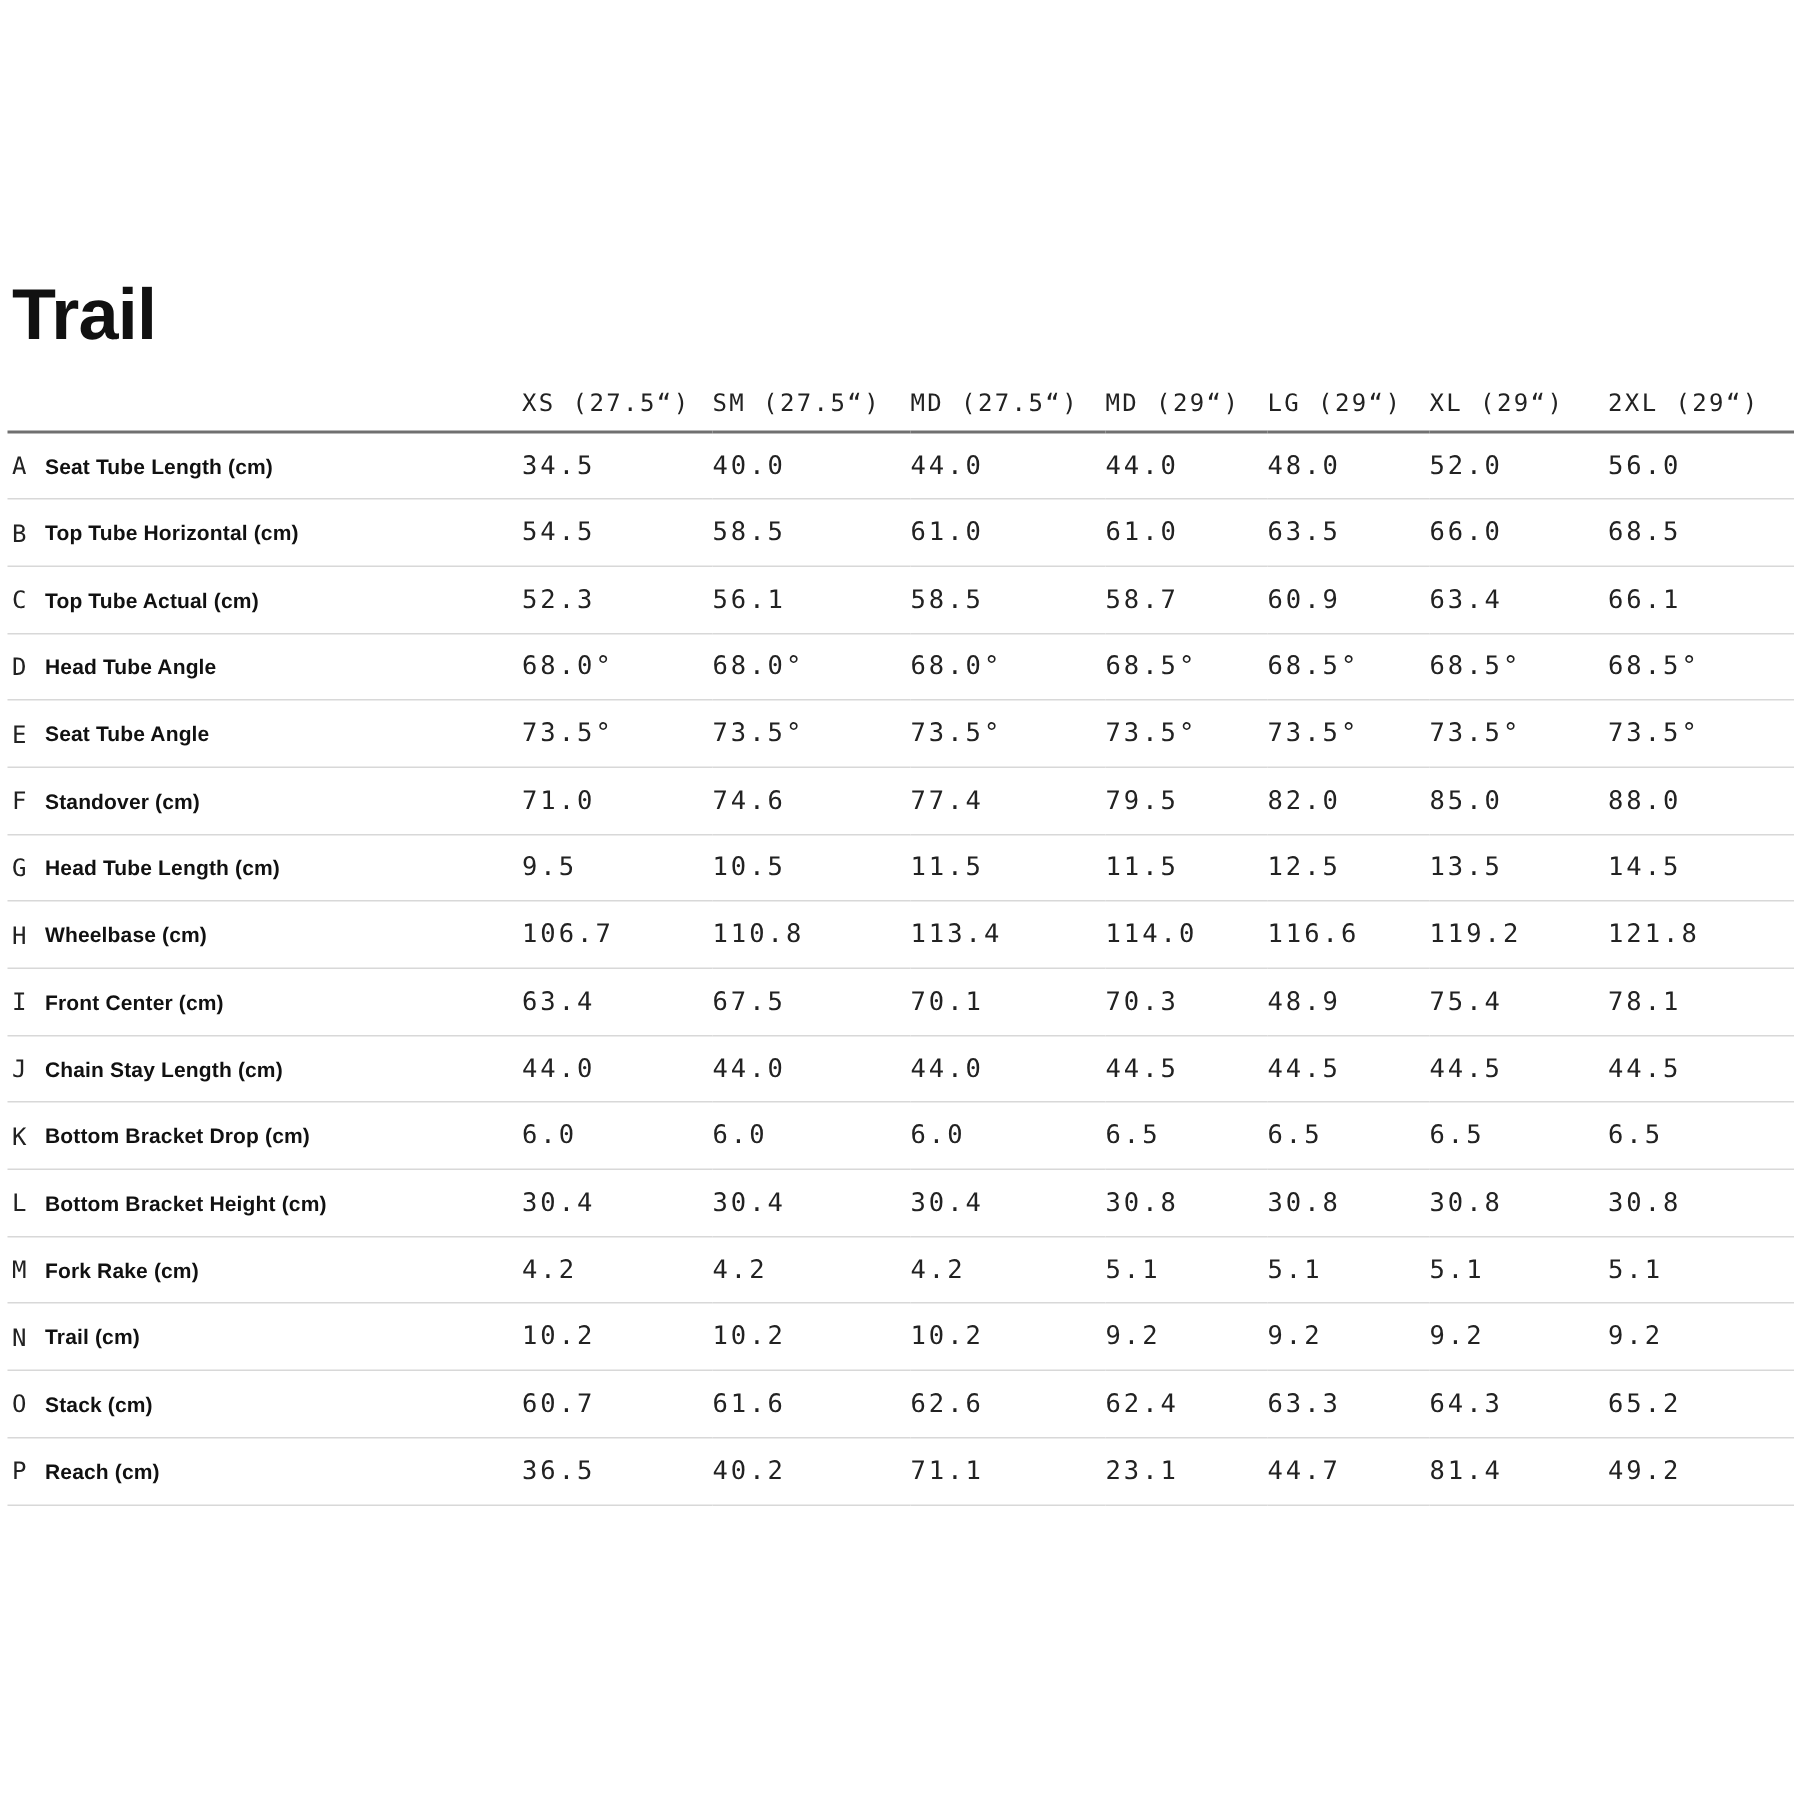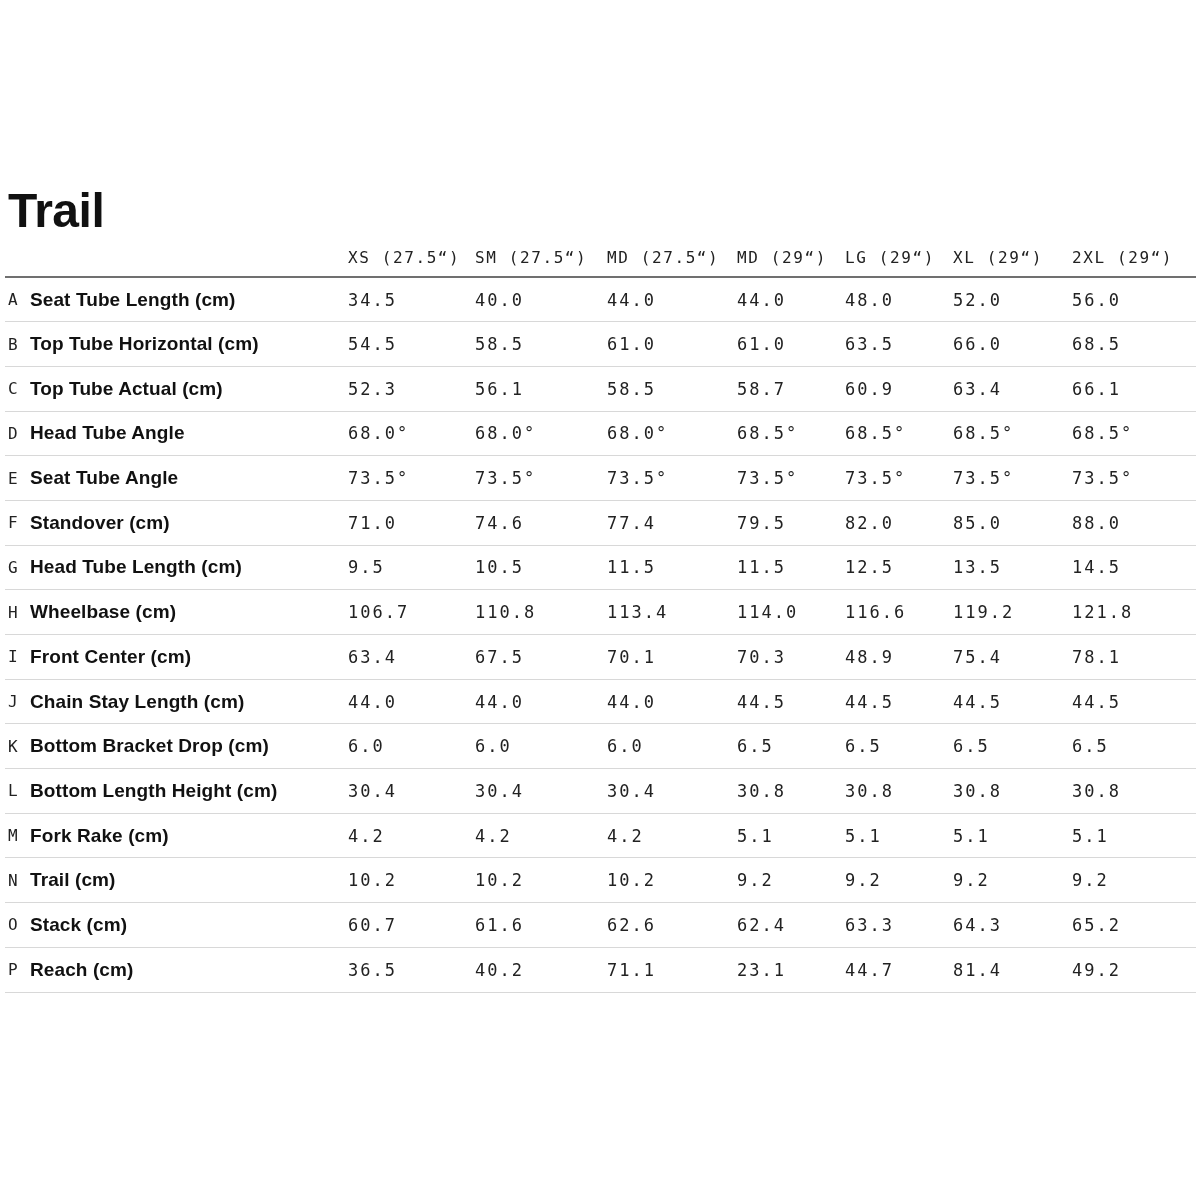--- a/index.html
+++ b/index.html
@@ -25,21 +25,21 @@
     margin: 0;
     font-size: 48px;
     line-height: 1.15;
     font-weight: 700;
     letter-spacing: -0.5px;
     color: var(--color-label);
   }
 
   table.geo {
     position: absolute;
-    left: 5px; top: 239px;
+    left: 5px; top: 250px;
     width: 1191px;
     border-collapse: collapse;
     table-layout: fixed;
   }
   thead th {
     height: 38px;
     vertical-align: bottom;
     padding: 0 0 9px 0;
     text-align: left;
     font-family: "DejaVu Sans Mono", monospace;
@@ -65,21 +65,21 @@
   }
   tbody td.letter {
     font-size: 16px;
     letter-spacing: 0;
     padding-left: 3px;
     color: var(--color-text);
   }
   tbody td.label {
     font-family: "Liberation Sans", sans-serif;
     font-weight: 700;
-    font-size: 19px;
+    font-size: 14px;
     letter-spacing: 0.1px;
     color: var(--color-label);
   }
 </style>
 </head>
 <body>
 
 <div class="page">
 
   <h1 class="title">Trail</h1>
@@ -226,21 +226,21 @@
           <td class="value">6.0</td>
           <td class="value">6.0</td>
           <td class="value">6.0</td>
           <td class="value">6.5</td>
           <td class="value">6.5</td>
           <td class="value">6.5</td>
           <td class="value">6.5</td>
         </tr>
         <tr>
           <td class="letter">L</td>
-          <td class="label">Bottom Length Height (cm)</td>
+          <td class="label">Bottom Bracket Height (cm)</td>
           <td class="value">30.4</td>
           <td class="value">30.4</td>
           <td class="value">30.4</td>
           <td class="value">30.8</td>
           <td class="value">30.8</td>
           <td class="value">30.8</td>
           <td class="value">30.8</td>
         </tr>
         <tr>
           <td class="letter">M</td>

